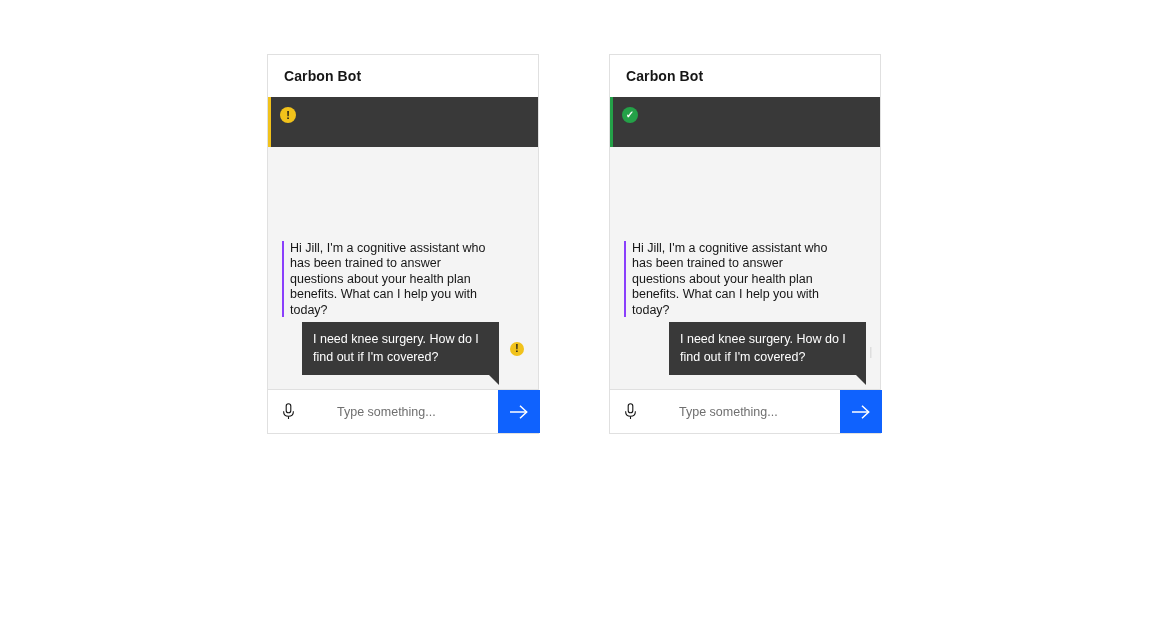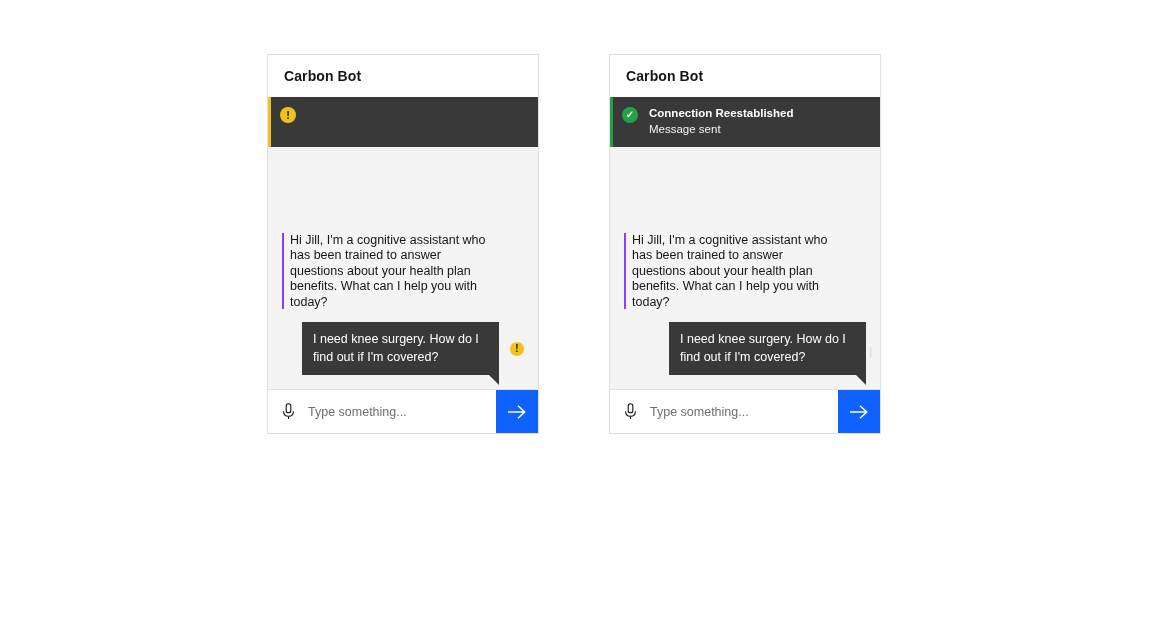--- a/index.html
+++ b/index.html
@@ -110,21 +110,21 @@
     flex-direction: column;
     justify-content: flex-end;
     padding: 0 0 14px 0;
     position: relative;
     overflow: hidden;
   }
 
   .bot-message {
     display: flex;
     padding: 0 14px 0 14px;
-    margin-bottom: 12px;
+    margin-bottom: 4px;
   }
   .bot-bar {
     flex: 0 0 2px;
     width: 2px;
     background: #8a3ffc;
     margin-right: 6px;
     align-self: stretch;
     max-height: 76px;
   }
   .bot-text {
@@ -198,20 +198,21 @@
   }
   .composer-input {
     flex: 1 1 auto;
     border: none;
     outline: none;
     background: transparent;
     font-family: "Liberation Sans", sans-serif;
     font-size: 12.5px;
     color: #15803d;
     padding: 0;
+    margin-left: 29px;
   }
   .composer-input::placeholder { color: #6f6f6f; }
   .send-btn {
     flex: 0 0 42px;
     background: #0f62fe;
     display: flex;
     align-items: center;
     justify-content: center;
     cursor: pointer;
   }
@@ -259,24 +260,20 @@
     </div>
   </div>
 
   <div class="chat-window right">
     <div class="header">
       <span class="header-title">Carbon Bot</span>
     </div>
 
     <div class="notification success">
       <span class="notif-icon success">✓</span>
-      <span class="notif-text">
-        <span class="notif-title">Connection Reestablished</span>
-        <span class="notif-sub">Message sent</span>
-      </span>
     </div>
 
     <div class="messages">
       <div class="bot-message">
         <span class="bot-bar"></span>
         <span class="bot-text">Hi Jill, I'm a cognitive assistant who has been trained to answer questions about your health plan benefits. What can I help you with today?</span>
       </div>
       <div class="user-row">
         <div class="user-bubble">I need knee surgery. How do I find out if I'm covered?</div>
         <span class="sent-mark">│</span>

